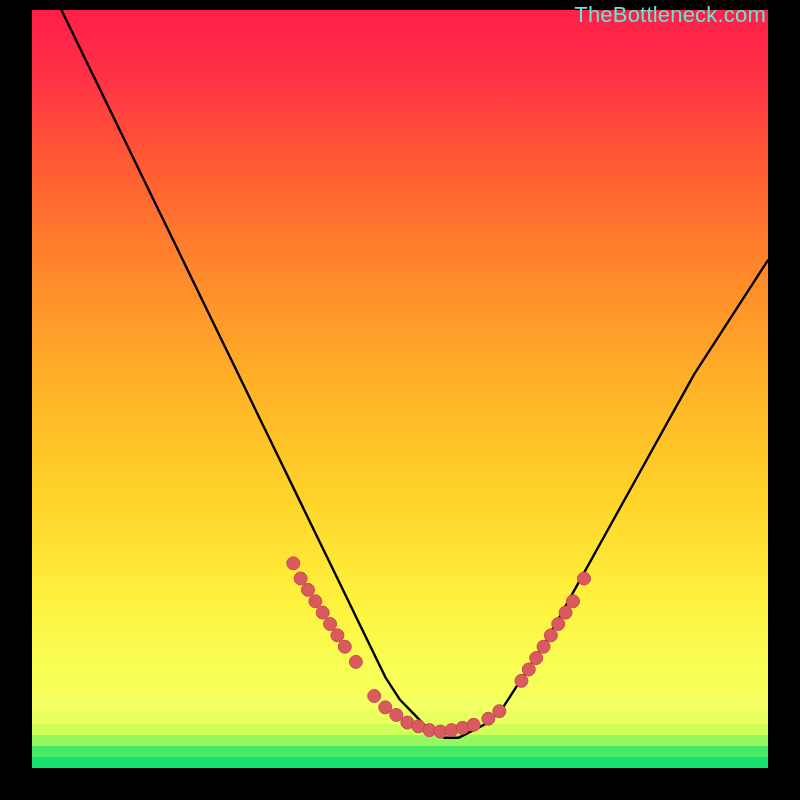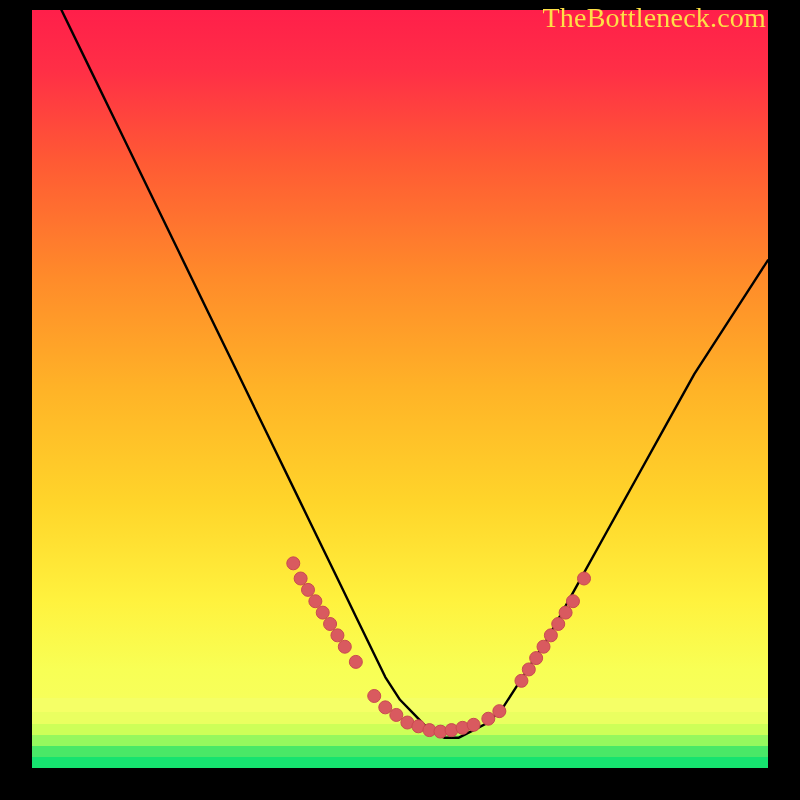--- a/index.html
+++ b/index.html
@@ -22,23 +22,23 @@
     position: absolute;
     left: 0;
     top: 0;
     width: 736px;
     height: 758px;
   }
   .watermark {
     position: absolute;
     top: 2px;
     right: 34px;
-    font-family: Liberation Serif, serif;
-    font-size: 28px;
-    color: #fde047;
+    font-family: Liberation Sans, sans-serif;
+    font-size: 22px;
+    color: #5eead4;
     letter-spacing: 0.2px;
     font-weight: 500;
   }
 </style>
 </head>
 <body>
 
 <div class="frame">
   <svg class="plot" viewBox="0 0 736 758" preserveAspectRatio="none">
     <defs>

